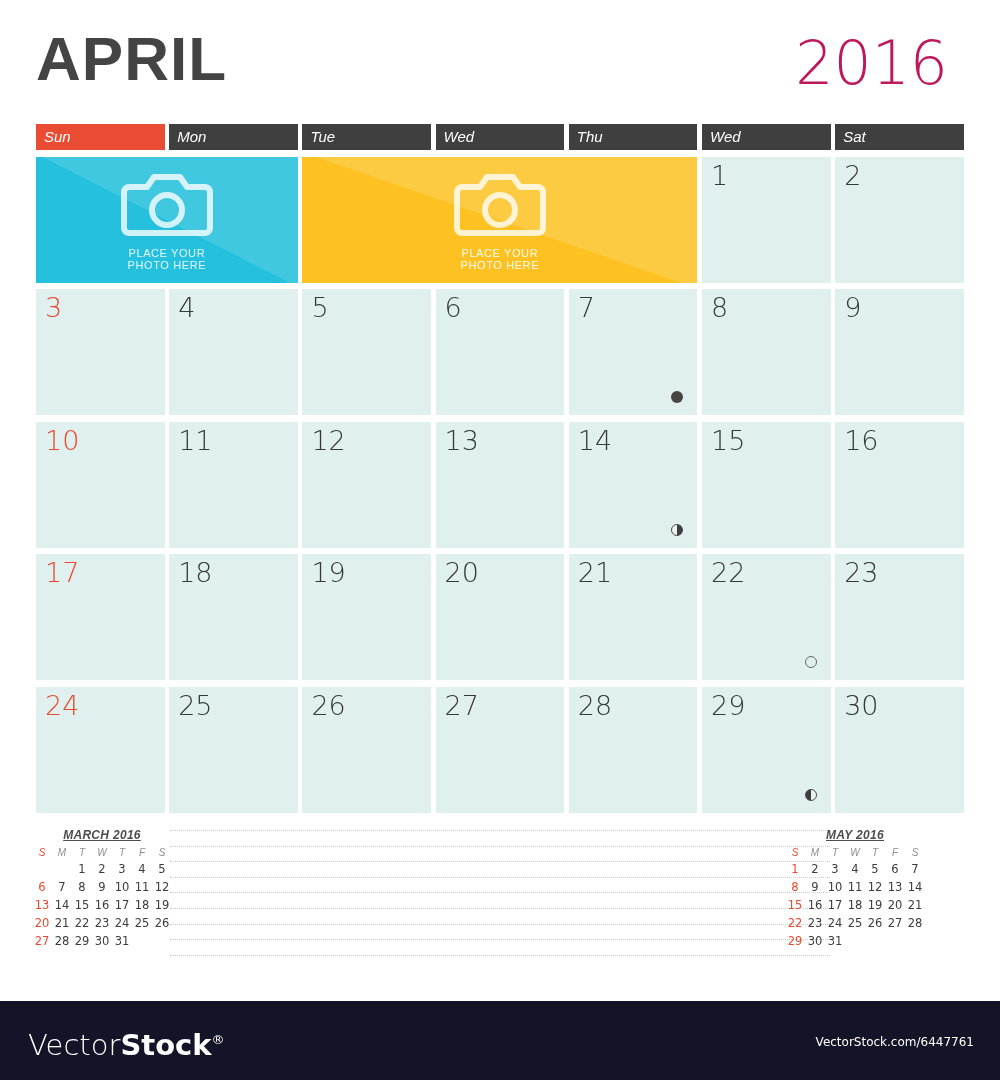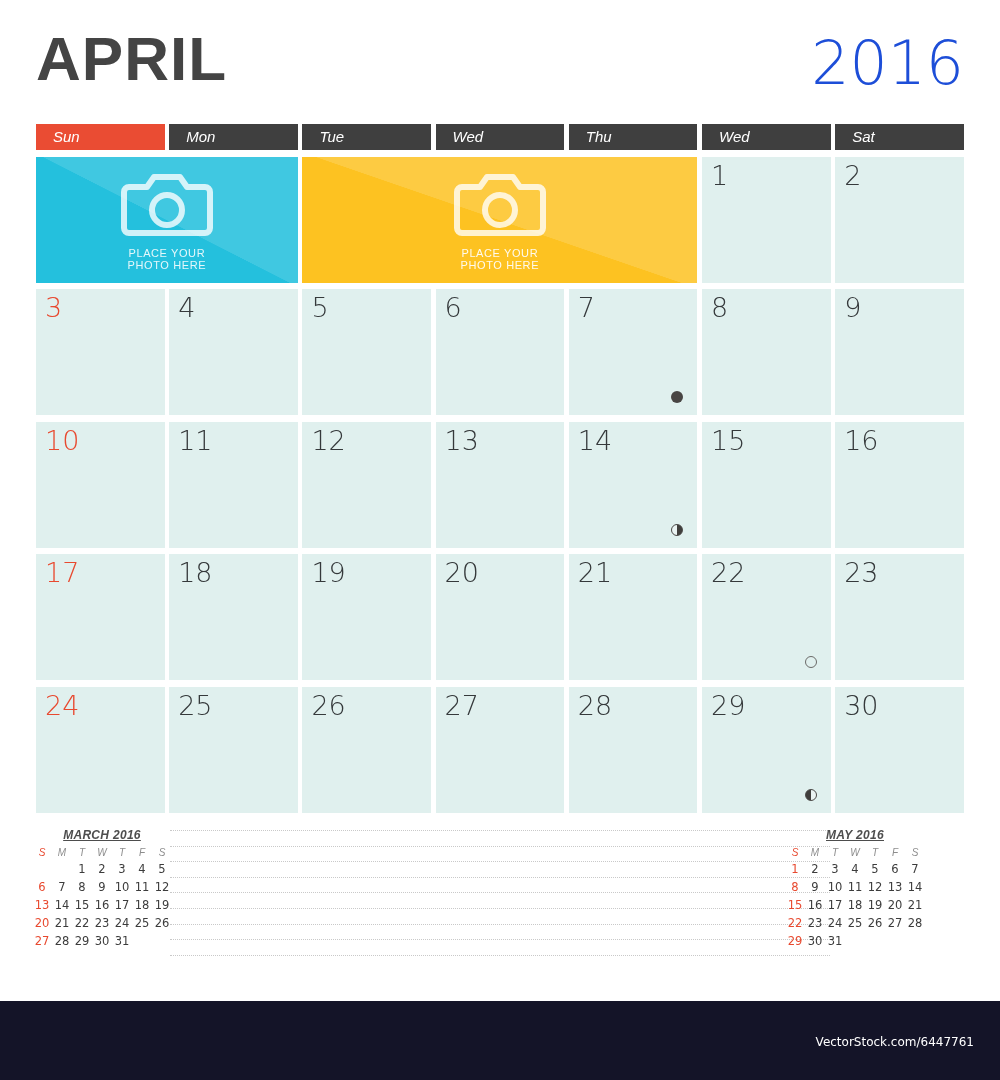--- a/index.html
+++ b/index.html
@@ -34,25 +34,25 @@
     left: 0;
     top: 0;
     font-size: 62px;
     font-weight: bold;
     letter-spacing: 1px;
     color: #444444;
     line-height: 70px;
   }
   .year-title {
     position: absolute;
-    right: 0;
+    right: 16px;
     top: 4px;
     font-size: 60px;
     font-weight: 300;
-    color: #1d4ed8;
+    color: #be185d;
     line-height: 70px;
     font-family: "DejaVu Sans", sans-serif;
   }
 
   
   .weekdays {
     position: absolute;
     left: 36px;
     top: 124px;
     width: 928px;
@@ -60,21 +60,21 @@
   }
   .wd {
     position: absolute;
     top: 0;
     height: 26px;
     background: #3f3f3f;
     color: #ffffff;
     font-size: 15px;
     font-style: italic;
     line-height: 26px;
-    padding-left: 17px;
+    padding-left: 8px;
     box-sizing: border-box;
     overflow: hidden;
   }
   .wd.sunday {
     background: #ea4c33;
   }
 
   
   .grid {
     position: absolute;
@@ -549,16 +549,19 @@
               <td></td>
               <td></td>
               <td></td>
             </tr>
           </tbody>
         </table>
       </div>
   </div>
 
   <div class="footer">
+    <div class="vs-logo">
+      <span class="light">Vector</span><span class="bold">Stock</span><span class="reg">®</span>
+    </div>
     <div class="vs-url">VectorStock.com/6447761</div>
   </div>
 
 </div>
 
 </body></html>

